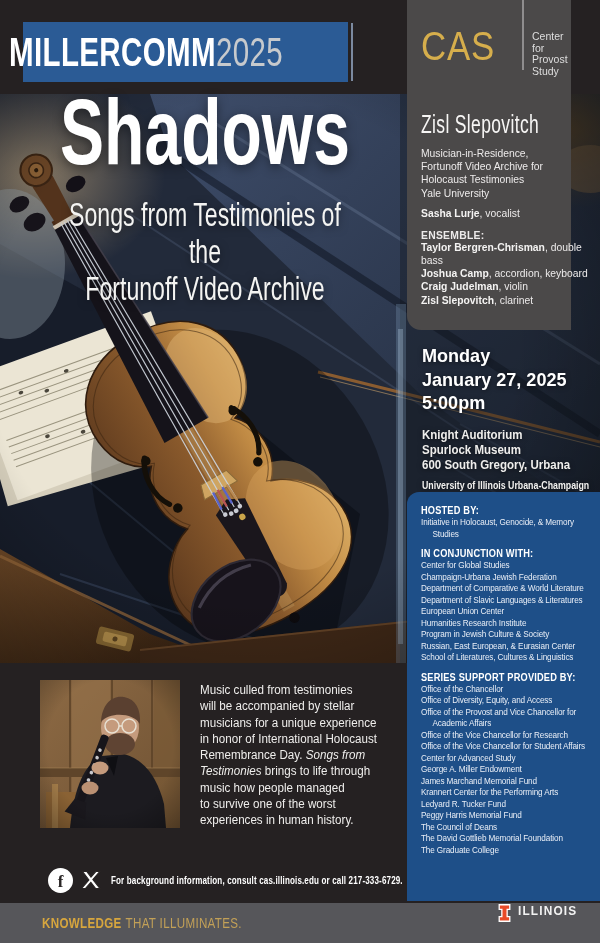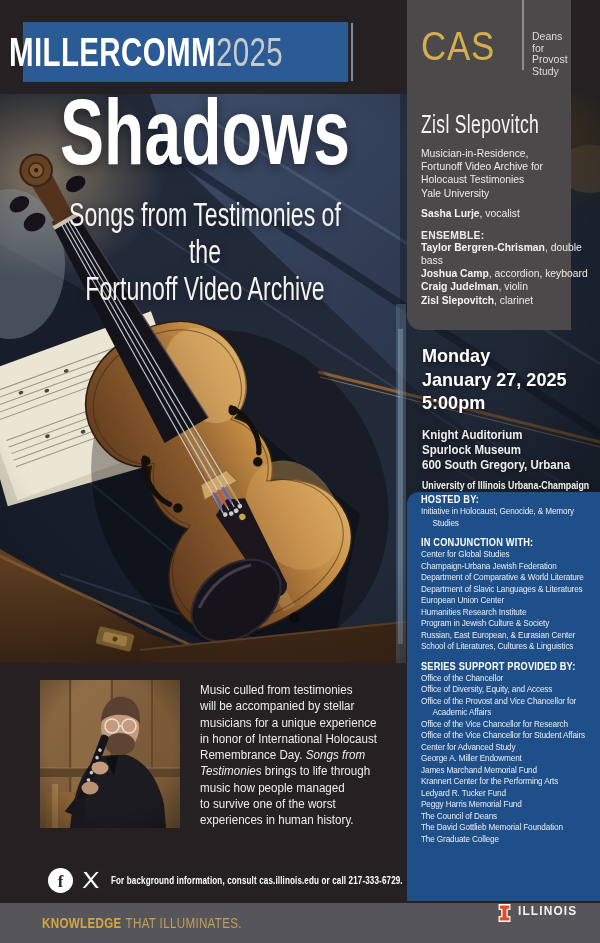--- a/index.html
+++ b/index.html
@@ -71,21 +71,21 @@
   .event-venue { margin-top:13px; transform:scaleX(0.92); transform-origin:left top; width:170px; }
   .event-venue div { font-size:12.5px; line-height:15.2px; font-weight:600; color:#efeeec; }
   .event-univ {
     margin-top:6px; font-size:11px; font-weight:bold; white-space:nowrap;
     transform:scaleX(0.80); transform-origin:left top; color:#f2f1ef;
   }
 
   
   .blue-panel {
     position:absolute; left:407px; top:492px; width:193px; height:409px;
-    background:#1e4f88; border-top-left-radius:12px; padding:1px 0 0 14px;
+    background:#1e4f88; border-top-left-radius:12px; padding:12px 0 0 14px;
   }
   .bp-scale { transform:scaleX(0.88); transform-origin:left top; width:200px; }
   .bp-section { margin-bottom:7px; }
   .bp-label { font-size:10.5px; font-weight:bold; color:#ffffff; letter-spacing:0.2px; line-height:13px; }
   .bp-list div {
     font-size:9.3px; line-height:11.5px; color:#e9eef6; letter-spacing:-0.15px;
     padding-left:13px; text-indent:-13px;
   }
 
   
@@ -301,21 +301,21 @@
     </div>
   </div>
   <div class="mc-divider"></div>
 
   <div class="gray-panel">
     <div class="cas-row">
       <div class="cas-abbr">CAS</div>
       <div class="cas-divider"></div>
       <div class="cas-name">
 
-      <div>Deans for</div>
+      <div>Center for</div>
           <div>Provost</div>
           <div>Study</div>
         </div>
     </div>
 
     <div class="speaker">
       <div class="speaker-name">Zisl Slepovitch</div>
       <div class="speaker-body">
         <div class="speaker-roles">
 

